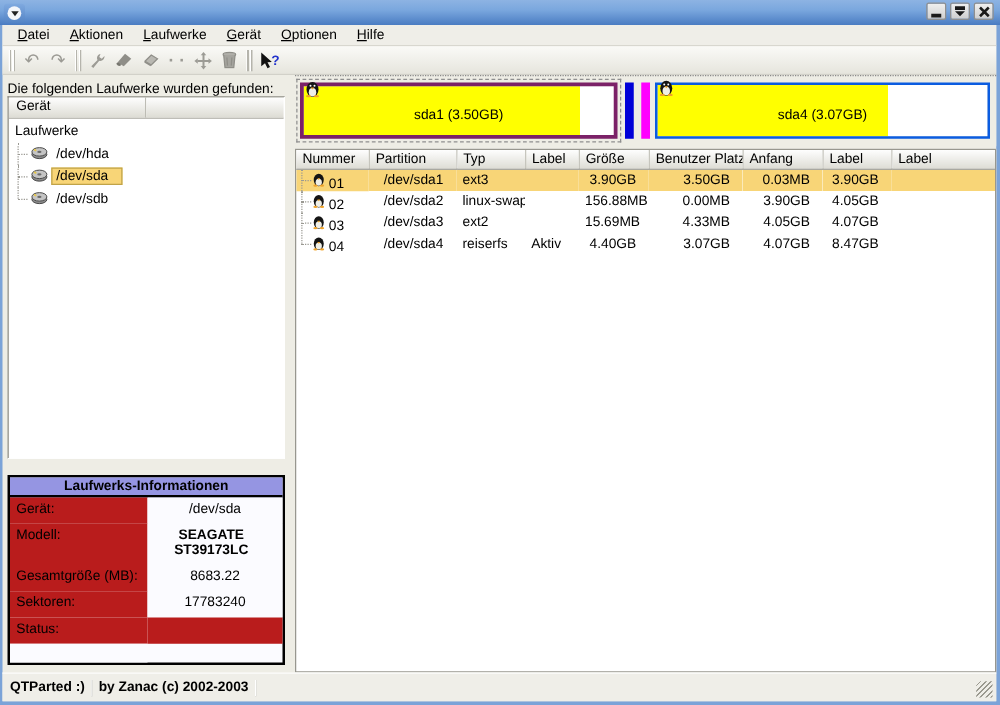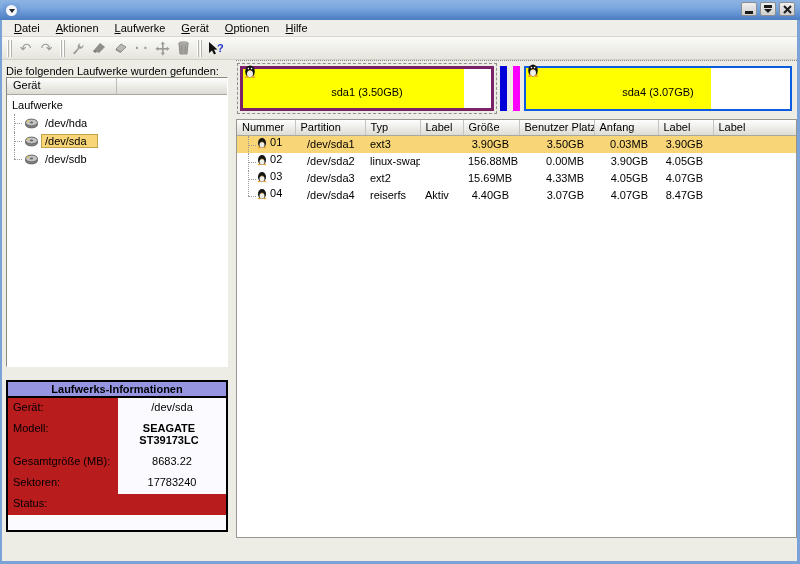--- a/index.html
+++ b/index.html
@@ -107,21 +107,21 @@
   .bar-tux { position:absolute; left:1px; top:-5px; }
   
   .table-wrap { flex:1; background:#fff; border:1px solid #98978f; border-top:1px solid #98978f; overflow:hidden; margin-top:2px; }
   table.ptable { border-collapse:collapse; table-layout:fixed; width:100%; }
   .ptable th {
     background:linear-gradient(#fefefe,#dddcd4); font-weight:normal; text-align:left;
     padding:1px 5px; border-right:1px solid #c6c5bd; border-bottom:1px solid #a9a8a0; height:15px;
     white-space:nowrap; overflow:hidden;
   }
   .ptable td { height:17px; padding:0 5px; white-space:nowrap; overflow:hidden; }
-  .ptable td.num { display:flex; align-items:flex-start; padding-left:7px; }
+  .ptable td.num { display:flex; align-items:flex-end; padding-left:0; }
   .ptable td.r { text-align:right; padding-right:10px; }
   .ptable td.c { text-align:left; }
   tr.hl td { background:#f8d577; }
   .pt-partition { text-align:left; padding-left:12px !important; }
   
   .statusbar {
     height:23px; background:#efeee8; border-top:1px solid #fdfdfb;
     display:flex; align-items:center; padding:0 6px; font-weight:bold; position:relative;
   }
   .sb-sep { width:1px; height:13px; background:#97968e; border-right:1px solid #fff; margin:0 5px; }
@@ -433,15 +433,22 @@
                 <td class="r">4.07GB</td>
                 <td class="r">8.47GB</td>
                 <td class="c"></td>
               </tr>
             </tbody>
           </table>
         </div>
       </div>
     </div>
 
+    <div class="statusbar">
+      <span>QTParted :)</span>
+      <span class="sb-sep"></span>
+      <span>by Zanac (c) 2002-2003</span>
+      <span class="sb-sep"></span>
+      <span class="sb-grip"></span>
+    </div>
 
   </div>
 </div>
 
 </body></html>

